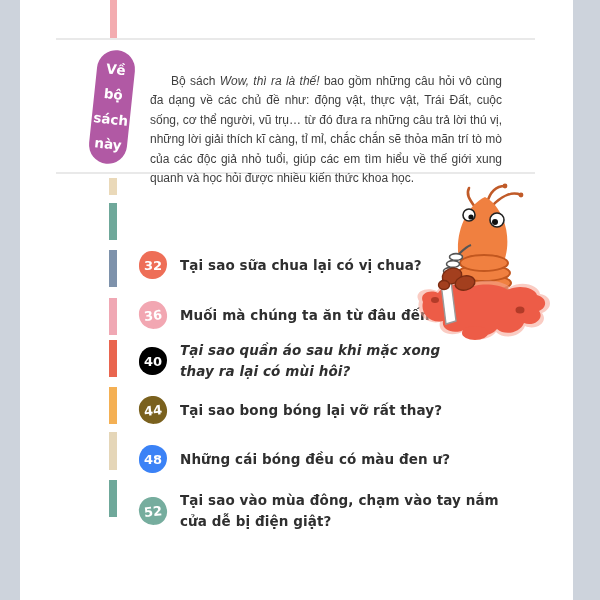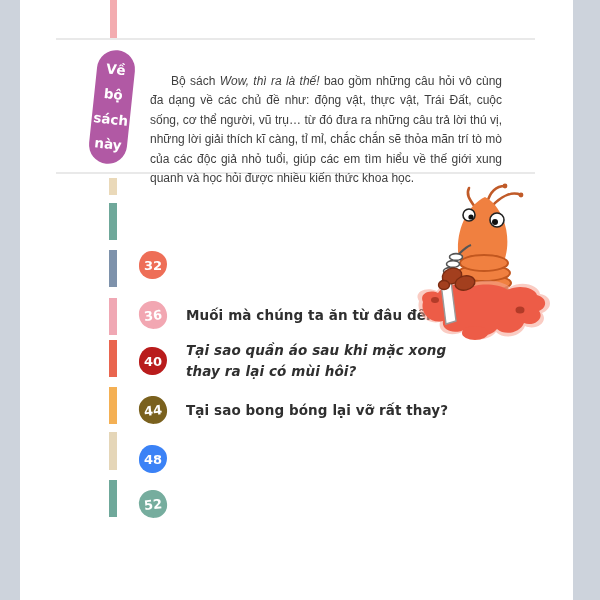--- a/index.html
+++ b/index.html
@@ -30,21 +30,21 @@
     font-size:12px;line-height:19.4px;color:#3e3e3e;
     text-align:justify;text-indent:21px;
   }
   .about-par .it{font-style:italic;}
 
   
   .spine-seg{position:absolute;left:109px;width:8px;}
 
   
   .toc-row{
-    position:absolute;left:139px;display:flex;align-items:center;gap:19px;
+    position:absolute;left:139px;display:flex;align-items:center;gap:13px;
   }
   .toc-badge{
     width:28px;height:28px;flex:0 0 28px;
     display:flex;align-items:center;justify-content:center;
     color:#ffffff;font-weight:bold;font-size:13px;
     font-family:"DejaVu Sans", sans-serif;
     border-radius:46% 54% 52% 48% / 54% 48% 56% 46%;
   }
   .toc-row:nth-of-type(even) .toc-badge{border-radius:52% 48% 46% 54% / 46% 56% 48% 54%; transform:rotate(-6deg);}
   .toc-title{
@@ -78,38 +78,41 @@
 <div class="spine-seg" style="top: 203px; height: 37px; background-color: rgb(111, 168, 154);"></div>
 <div class="spine-seg" style="top: 250px; height: 37px; background-color: rgb(126, 146, 171);"></div>
 <div class="spine-seg" style="top: 298px; height: 37px; background-color: rgb(240, 168, 180);"></div>
 <div class="spine-seg" style="top: 340px; height: 37px; background-color: rgb(233, 101, 79);"></div>
 <div class="spine-seg" style="top: 387px; height: 37px; background-color: rgb(244, 176, 84);"></div>
 <div class="spine-seg" style="top: 432px; height: 38px; background-color: rgb(229, 214, 184);"></div>
 <div class="spine-seg" style="top: 480px; height: 37px; background-color: rgb(111, 168, 154);"></div>
 
 <div class="toc-row" style="top:251px;">
   <div class="toc-badge" style="background-color: rgb(238, 110, 87);">32</div>
+  <div class="toc-title">Tại sao sữa chua lại có vị chua?</div>
 </div>
 <div class="toc-row" style="top:301px;">
   <div class="toc-badge" style="background-color: rgb(242, 167, 178);">36</div>
   <div class="toc-title">Muối mà chúng ta ăn từ đâu đến?</div>
 </div>
 <div class="toc-row row-40" style="top:340px;">
-  <div class="toc-badge" style="background-color: #b91c1c;">40</div>
+  <div class="toc-badge" style="background-color: #000000;">40</div>
   <div class="toc-title">Tại sao quần áo sau khi mặc xong thay ra lại có mùi hôi?</div>
 </div>
 <div class="toc-row" style="top:396px;">
   <div class="toc-badge" style="background-color: rgb(122, 97, 30);">44</div>
   <div class="toc-title">Tại sao bong bóng lại vỡ rất thay?</div>
 </div>
 <div class="toc-row" style="top:445px;">
   <div class="toc-badge" style="background-color: #3b82f6;">48</div>
+  <div class="toc-title">Những cái bóng đều có màu đen ư?</div>
 </div>
 <div class="toc-row row-52" style="top:490px;">
   <div class="toc-badge" style="background-color: rgb(118, 173, 158);">52</div>
+  <div class="toc-title">Tại sao vào mùa đông, chạm vào tay nắm cửa dễ bị điện giật?</div>
 </div>
 
 <svg class="illu" viewBox="0 0 140 160" aria-hidden="true">
 
   <g stroke="#c05a28" stroke-width="2.6" fill="none" stroke-linecap="round">
     <path d="M62,24 C56,16 53,11 56,5"></path>
     <path d="M74,20 C77,9 83,3 92,3"></path>
     <path d="M78,24 C88,13 99,8 108,12"></path>
   </g>
   <circle cx="92" cy="3" r="2.4" fill="#c05a28"></circle>

